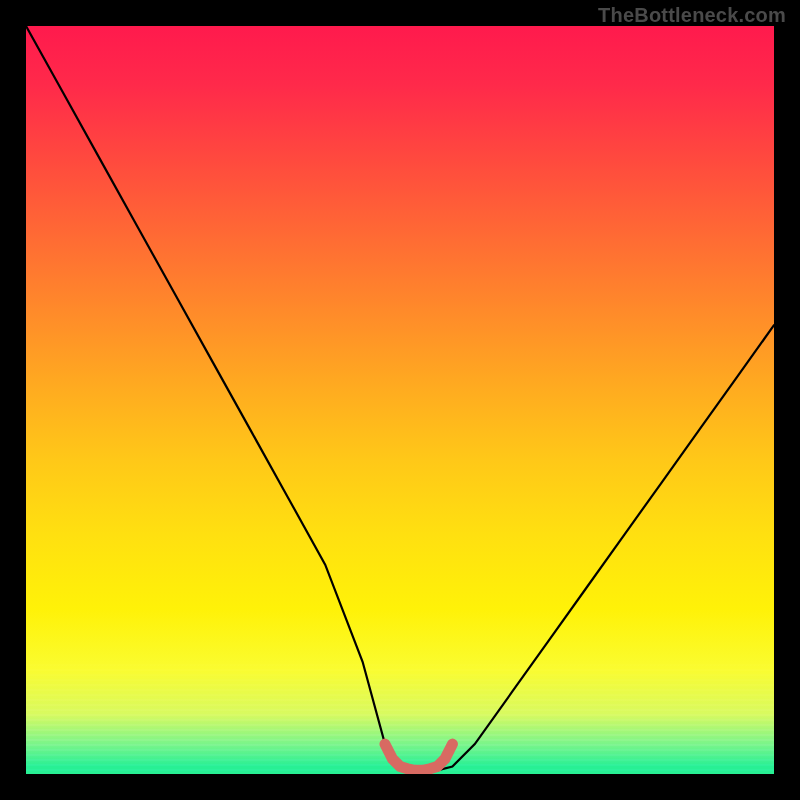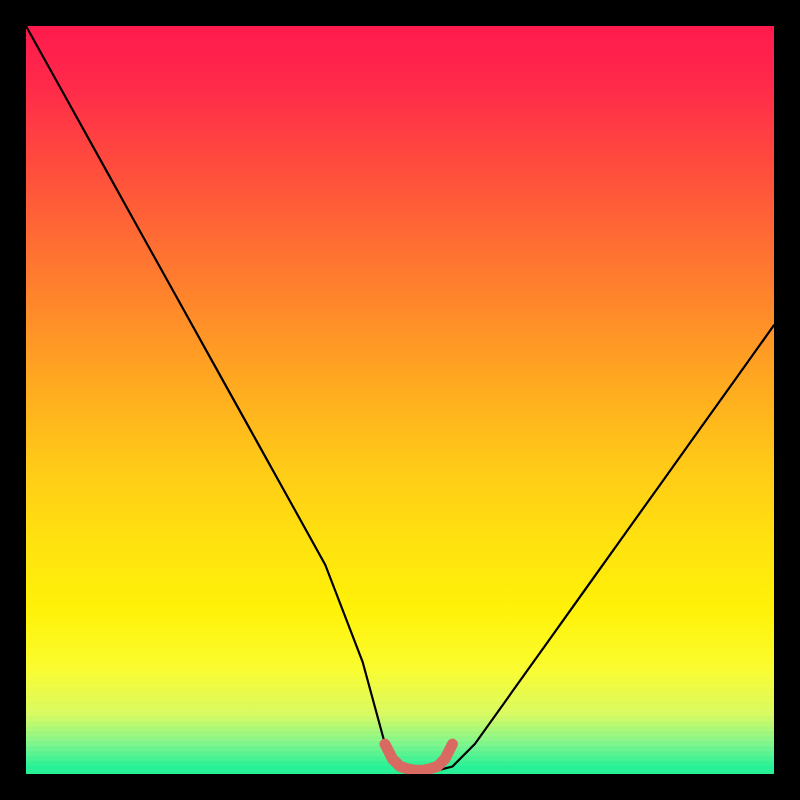--- a/index.html
+++ b/index.html
@@ -72,13 +72,14 @@
 
 <div class="frame">
   <div class="plot-area">
     <div class="gradient"></div>
     <div class="stripes"></div>
     <svg class="curve-svg" viewBox="0 0 748 748" preserveAspectRatio="none">
       <path id="main-curve" fill="none" stroke="#000000" stroke-width="2.2" stroke-linecap="round" d="M0.0 0.0 L37.4 67.3 L74.8 134.6 L112.2 202.0 L149.6 269.3 L187.0 336.6 L224.4 403.9 L261.8 471.2 L299.2 538.6 L336.6 635.8 L359.0 718.1 L374.0 740.5 L396.4 744.3 L411.4 744.3 L426.4 740.5 L448.8 718.1 L486.2 665.7 L523.6 613.4 L561.0 561.0 L598.4 508.6 L635.8 456.3 L673.2 403.9 L710.6 351.6 L748.0 299.2"></path>
       <path id="flat-curve" fill="none" stroke="#d86a62" stroke-width="11" stroke-linecap="round" d="M359.0 718.1 L366.5 733.0 L374.0 740.5 L381.5 742.8 L389.0 744.3 L396.4 744.3 L403.9 742.8 L411.4 740.5 L418.9 733.0 L426.4 718.1"></path>
     </svg>
   </div>
+  <div class="watermark">TheBottleneck.com</div>
 </div>
 
 </body></html>

